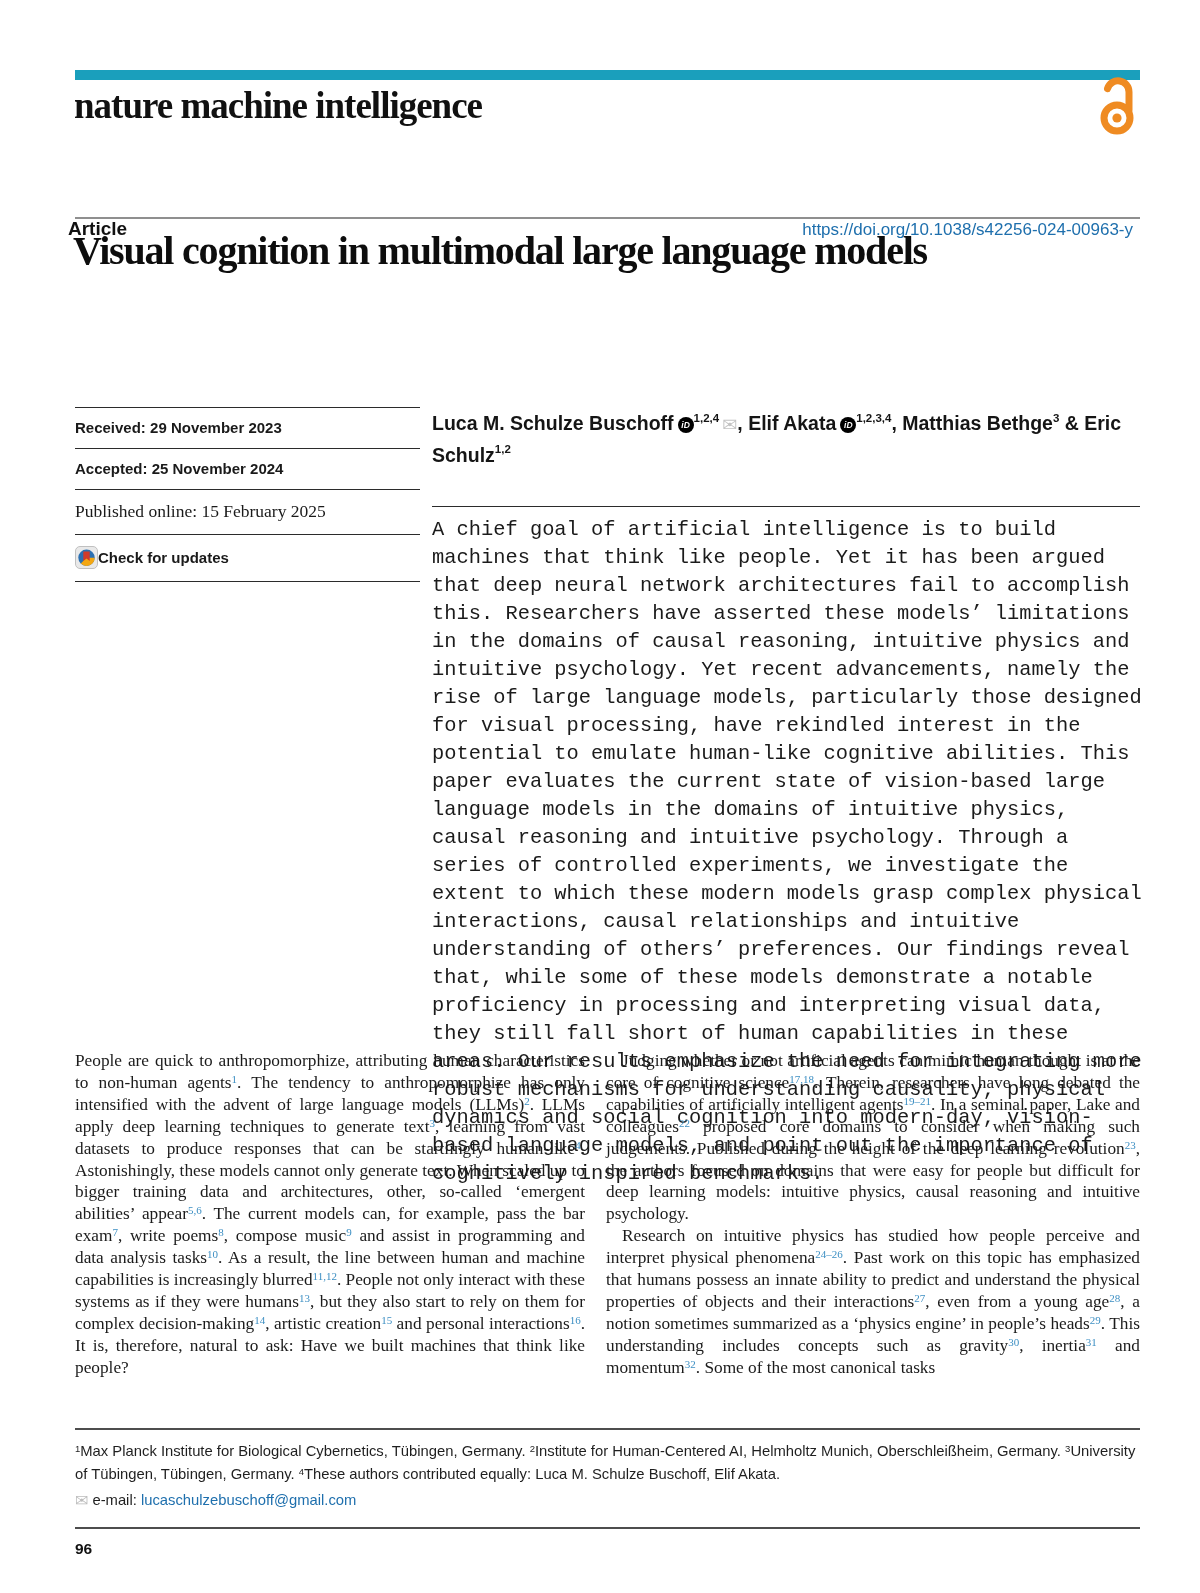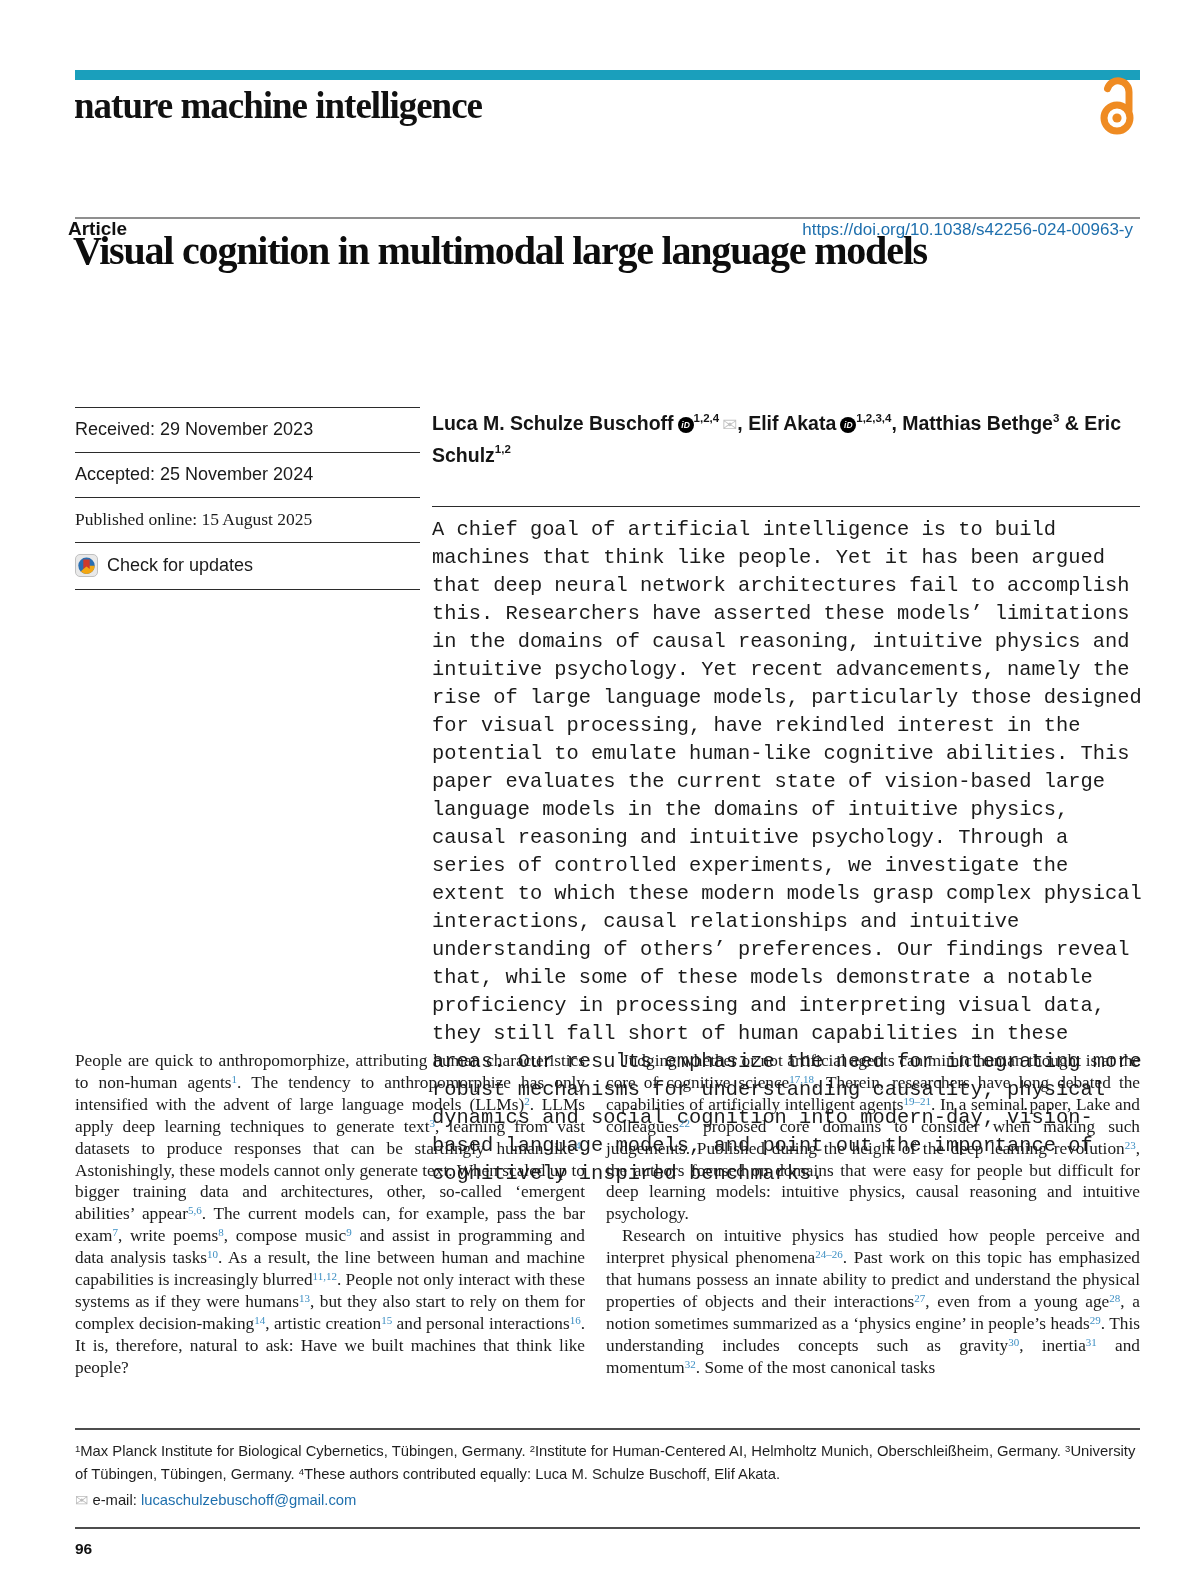--- a/index.html
+++ b/index.html
@@ -15,23 +15,23 @@
                justify-content:space-between;align-items:baseline;margin-top:36px;}
   #article-label{font-size:19px;font-weight:700;color:#111;}
   #doi-link{font-size:17px;font-weight:500;color:var(--link,#1E6FAD);text-decoration:none;}
 
   #title-rule{position:absolute;left:75px;top:217px;width:1065px;border-top:2px solid #8f8f8f;}
   #page-title{position:absolute;left:73px;top:224px;width:880px;font-family:"Liberation Serif",serif;
               font-weight:700;font-size:40px;line-height:53px;letter-spacing:-1.2px;color:#0d0d0d;}
 
   
   #meta{position:absolute;left:75px;top:407px;width:345px;}
-  .meta-row{border-top:1.4px solid #2b2b2b;padding:11px 0 12px 0;font-size:18px;font-weight:400;color:#1a1a1a;}
+  .meta-row{border-top:1.4px solid #2b2b2b;padding:11px 0 12px 0;font-size:15px;font-weight:700;color:#1a1a1a;}
   .meta-row.serif{font-family:"Liberation Serif",serif;font-weight:400;font-size:17.5px;}
-  .meta-row.last{border-bottom:1.4px solid #2b2b2b;display:flex;align-items:center;gap:9px;}
+  .meta-row.last{border-bottom:1.4px solid #2b2b2b;display:flex;align-items:center;}
   .cm-icon{display:inline-block;width:23px;height:23px;flex:0 0 auto;}
 
   
   #authors{position:absolute;left:432px;top:408px;width:712px;font-size:19.5px;font-weight:700;
            line-height:1.55;color:#151515;}
   #authors sup{font-size:11.5px;font-weight:700;position:relative;top:-1px;vertical-align:super;line-height:0;}
   .orcid{display:inline-block;width:16px;height:16px;border-radius:50%;background:#000000;color:#fff;
          font-size:8.5px;font-weight:700;text-align:center;line-height:16px;vertical-align:2px;margin-left:4px;
          font-style:italic;}
   .env-glyph{color:#c3c3c3;font-size:18px;font-weight:400;vertical-align:-1px;margin-left:3px;}
@@ -89,21 +89,21 @@
     <a id="doi-link" href="#">https://doi.org/10.1038/s42256-024-00963-y</a>
   </div>
 
   <div id="title-rule"></div>
 
   <h1 id="page-title" style="margin:0;">Visual cognition in multimodal large language models</h1>
 
   <div id="meta">
     <div class="meta-row">Received: 29 November 2023</div>
     <div class="meta-row">Accepted: 25 November 2024</div>
-    <div class="meta-row serif">Published online: 15 August 2025</div>
+    <div class="meta-row serif">Published online: 15 February 2025</div>
     <div class="meta-row last">
       <span class="cm-icon">
         <svg width="23" height="23" viewBox="0 0 23 23">
           <rect x="0.5" y="0.5" width="22" height="22" rx="4.5" fill="#e9e9e9" stroke="#c0c0c0"></rect>
           <circle cx="11.5" cy="11.8" r="8.2" fill="#2a6fb2"></circle>
           <path d="M11.5 11.8 L19.7 11.8 A8.2 8.2 0 0 1 5.8 17.6 Z" fill="#f3a712"></path>
           <path d="M8.3 5.6 h6.4 v9.4 l-3.2 -2.4 -3.2 2.4 Z" fill="#d03a2b"></path>
         </svg>
       </span>
       <span>Check for updates</span>

